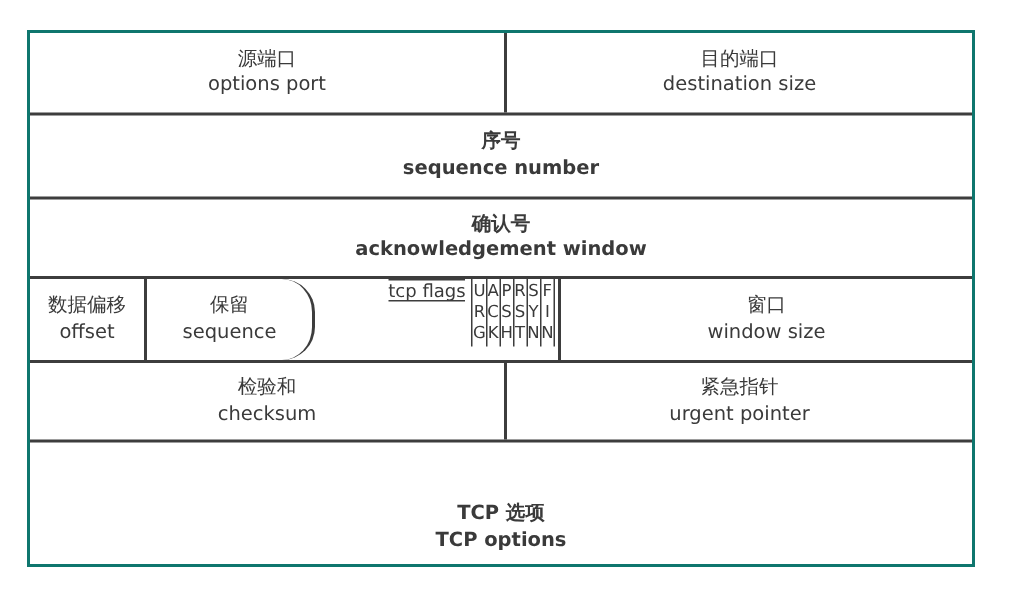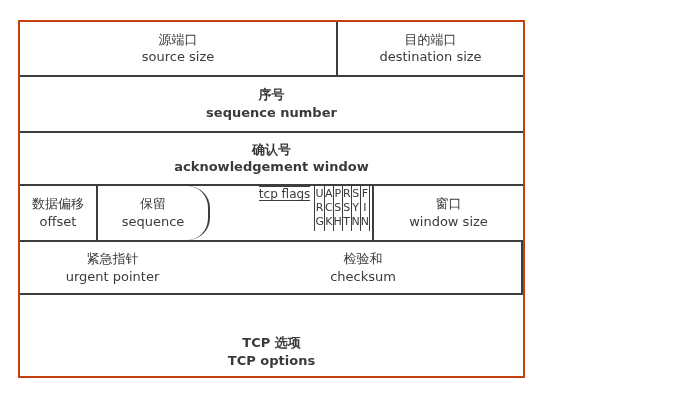--- a/index.html
+++ b/index.html
@@ -12,24 +12,24 @@
     height: 402px;
     font-family: "DejaVu Sans", "Liberation Sans", sans-serif;
     color: #3a3a3a;
     overflow: hidden;
   }
 
   #tcp-diagram {
     position: absolute;
     left: 18px;
     top: 20px;
-    width: 507px;
+    width: 632px;
     height: 358px;
     box-sizing: border-box;
-    border: 2px solid #c2410c;
+    border: 2px solid #0f766e;
     display: flex;
     flex-direction: column;
   }
 
   .hrow {
     display: flex;
     flex-direction: row;
     box-sizing: border-box;
     border-bottom: 2px solid #3d3d3d;
     position: relative;
@@ -112,21 +112,21 @@
   .window-cell { flex: 1; }
 </style>
 </head>
 <body>
 
 <div id="tcp-diagram">
 
   <div class="hrow r-port">
     <div class="cell half-left divider-right">
       <span class="cn">源端口</span>
-      <span class="en">source size</span>
+      <span class="en">options port</span>
     </div>
     <div class="cell half-right">
       <span class="cn">目的端口</span>
       <span class="en">destination size</span>
     </div>
   </div>
 
   <div class="hrow r-seq">
     <div class="cell full">
       <span class="cn">序号</span>
@@ -194,27 +194,27 @@
       </div>
     </div>
 
     <div class="cell window-cell">
       <span class="cn">窗口</span>
       <span class="en">window size</span>
     </div>
   </div>
 
   <div class="hrow r-check">
+    <div class="cell half-left divider-right">
+      <span class="cn">检验和</span>
+      <span class="en">checksum</span>
+    </div>
     <div class="cell half-right">
       <span class="cn">紧急指针</span>
       <span class="en">urgent pointer</span>
-    </div>
-    <div class="cell half-left divider-right">
-      <span class="cn">检验和</span>
-      <span class="en">checksum</span>
     </div>
   </div>
 
   <div class="hrow r-opts last">
     <div class="cell full">
       <span class="cn">TCP 选项</span>
       <span class="en">TCP options</span>
     </div>
   </div>
 

